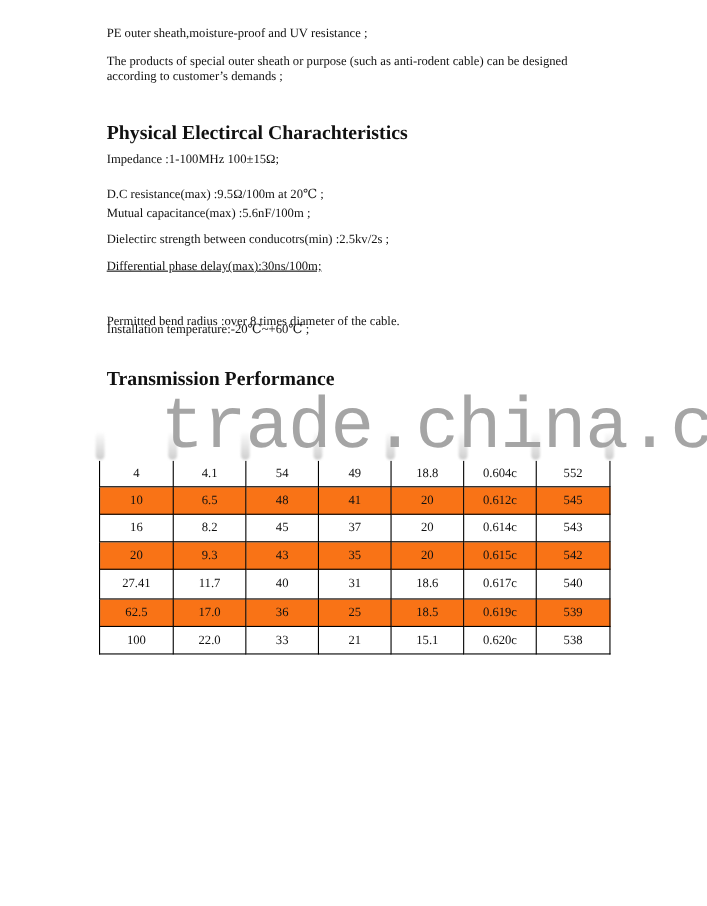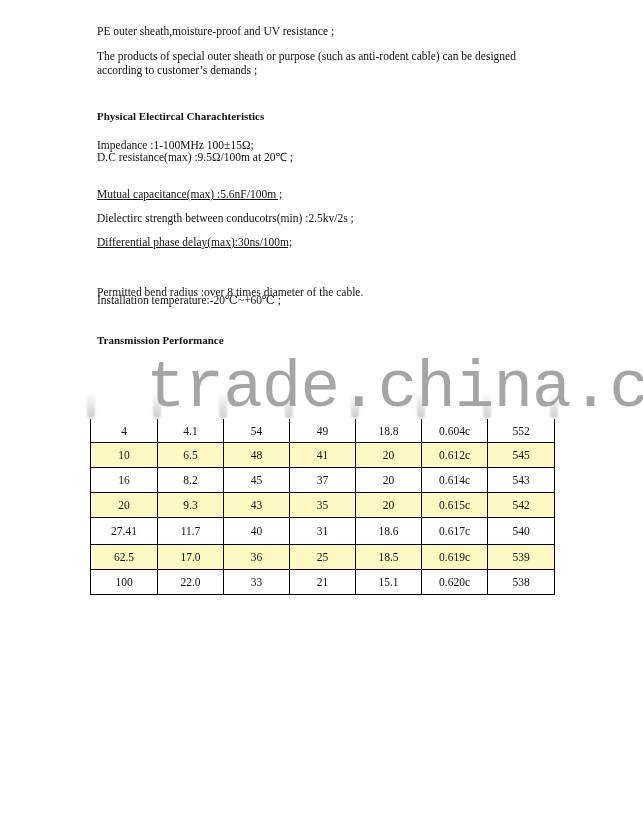--- a/index.html
+++ b/index.html
@@ -24,21 +24,21 @@
       position: absolute;
       left: 97px;
       font-size: 11.5px;
       line-height: 14px;
       margin: 0;
       white-space: nowrap;
     }
     .heading {
       position: absolute;
       left: 97px;
-      font-size: 11px;
+      font-size: 18px;
       font-weight: bold;
       margin: 0;
       white-space: nowrap;
     }
     .watermark {
       position: absolute;
       left: 146px;
       top: 354px;
       font-family: Liberation Mono, monospace;
       font-size: 66px;
@@ -68,36 +68,36 @@
     }
     table.perf td {
       border-left: 1.3px solid #000;
       border-right: 1.3px solid #000;
       border-bottom: 1.3px solid #000;
       text-align: center;
       padding: 0;
       height: 24px;
     }
     table.perf tr.row-0 td { height: 23px; }
-    table.perf tr.alt td { background: #fef9c3; }
+    table.perf tr.alt td { background: #f97316; }
   </style>
 </head>
 <body>
 
 <div class="page">
 
   <p class="para" style="top:24px;">PE outer sheath,moisture-proof and UV resistance ;</p>
   <p class="para" style="top:49px;">The products of special outer sheath or purpose (such as anti-rodent cable) can be designed</p>
   <p class="para" style="top:63px;">according to customer’s demands ;</p>
 
   <h2 class="heading" style="top:110px;">Physical Electircal Charachteristics</h2>
 
   <p class="para" style="top:138px;">Impedance :1-100MHz 100±15Ω;</p>
-  <p class="para" style="top:150px;font-family:Liberation Serif, serif;">D.C resistance(max) :9.5Ω/100m at 20℃ ;</p>
-  <p class="para" style="top:187px;text-decoration:underline;">Mutual capacitance(max) :5.6nF/100m ;</p>
+  <p class="para" style="top:170px;">D.C resistance(max) :9.5Ω/100m at 20℃ ;</p>
+  <p class="para" style="top:187px;">Mutual capacitance(max) :5.6nF/100m ;</p>
   <p class="para" style="top:211px;text-align:center;">Dielectirc strength between conducotrs(min) :2.5kv/2s ;</p>
   <p class="para" style="top:235px;text-decoration:underline;">Differential phase delay(max):30ns/100m;</p>
   <p class="para" style="top:260px;margin-top:33px;">Installation temperature:-20℃~+60℃ ;</p>
   <p class="para" style="top:285px;">Permitted bend radius :over 8 times diameter of the cable.</p>
 
   <h2 class="heading" style="top:334px;">Transmission Performance</h2>
 
   <div class="wm-tick" style="left:87px;"></div>
   <div class="wm-tick" style="left:153px;"></div>
   <div class="wm-tick" style="left:219px;"></div>

